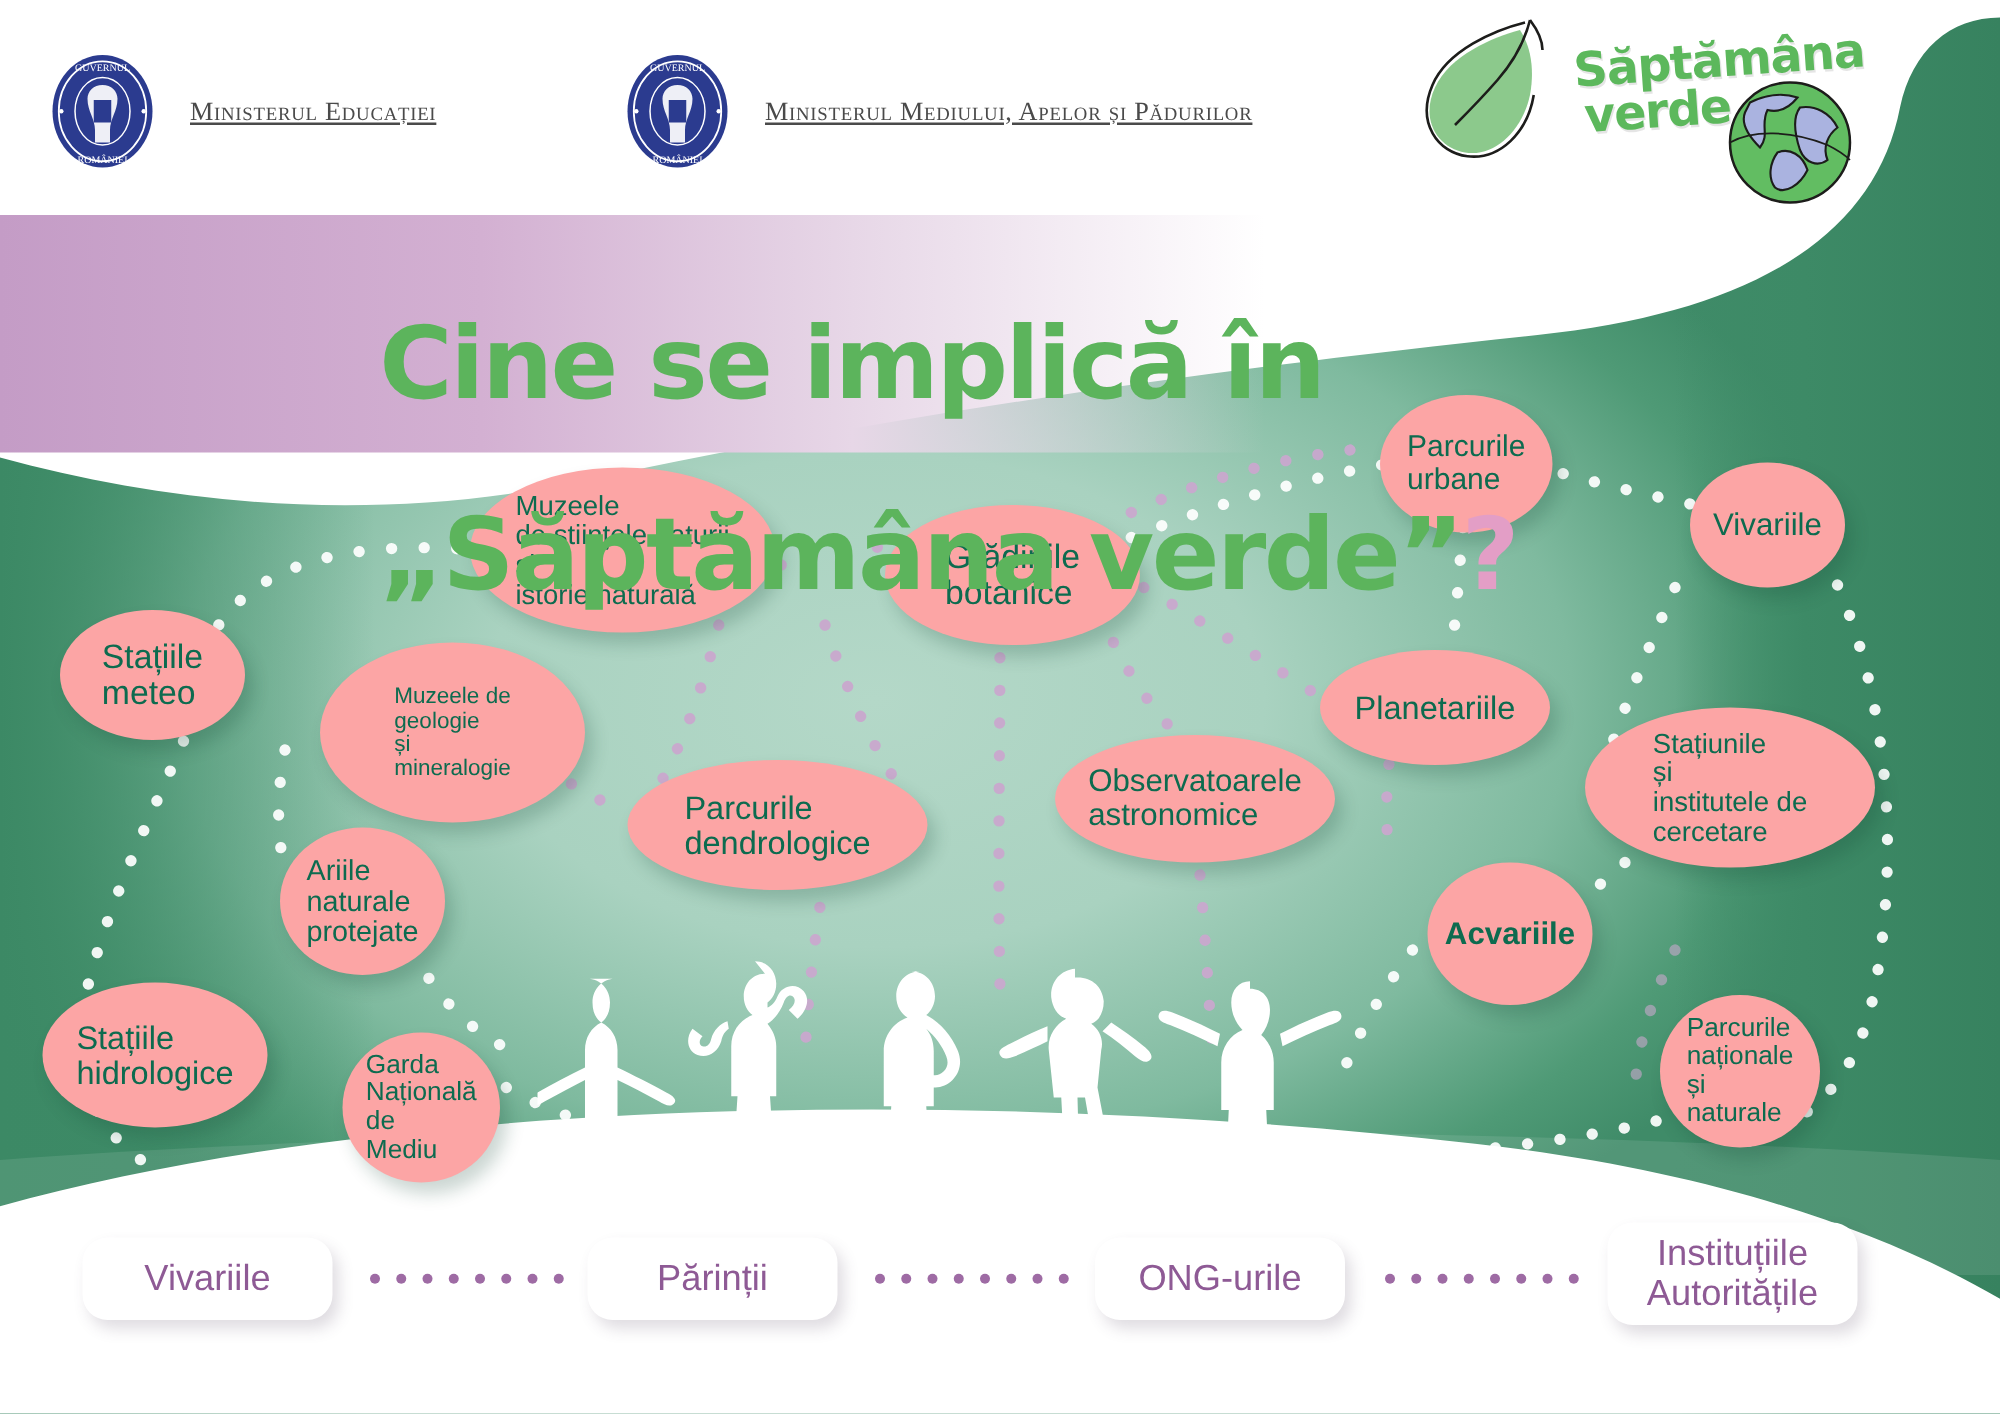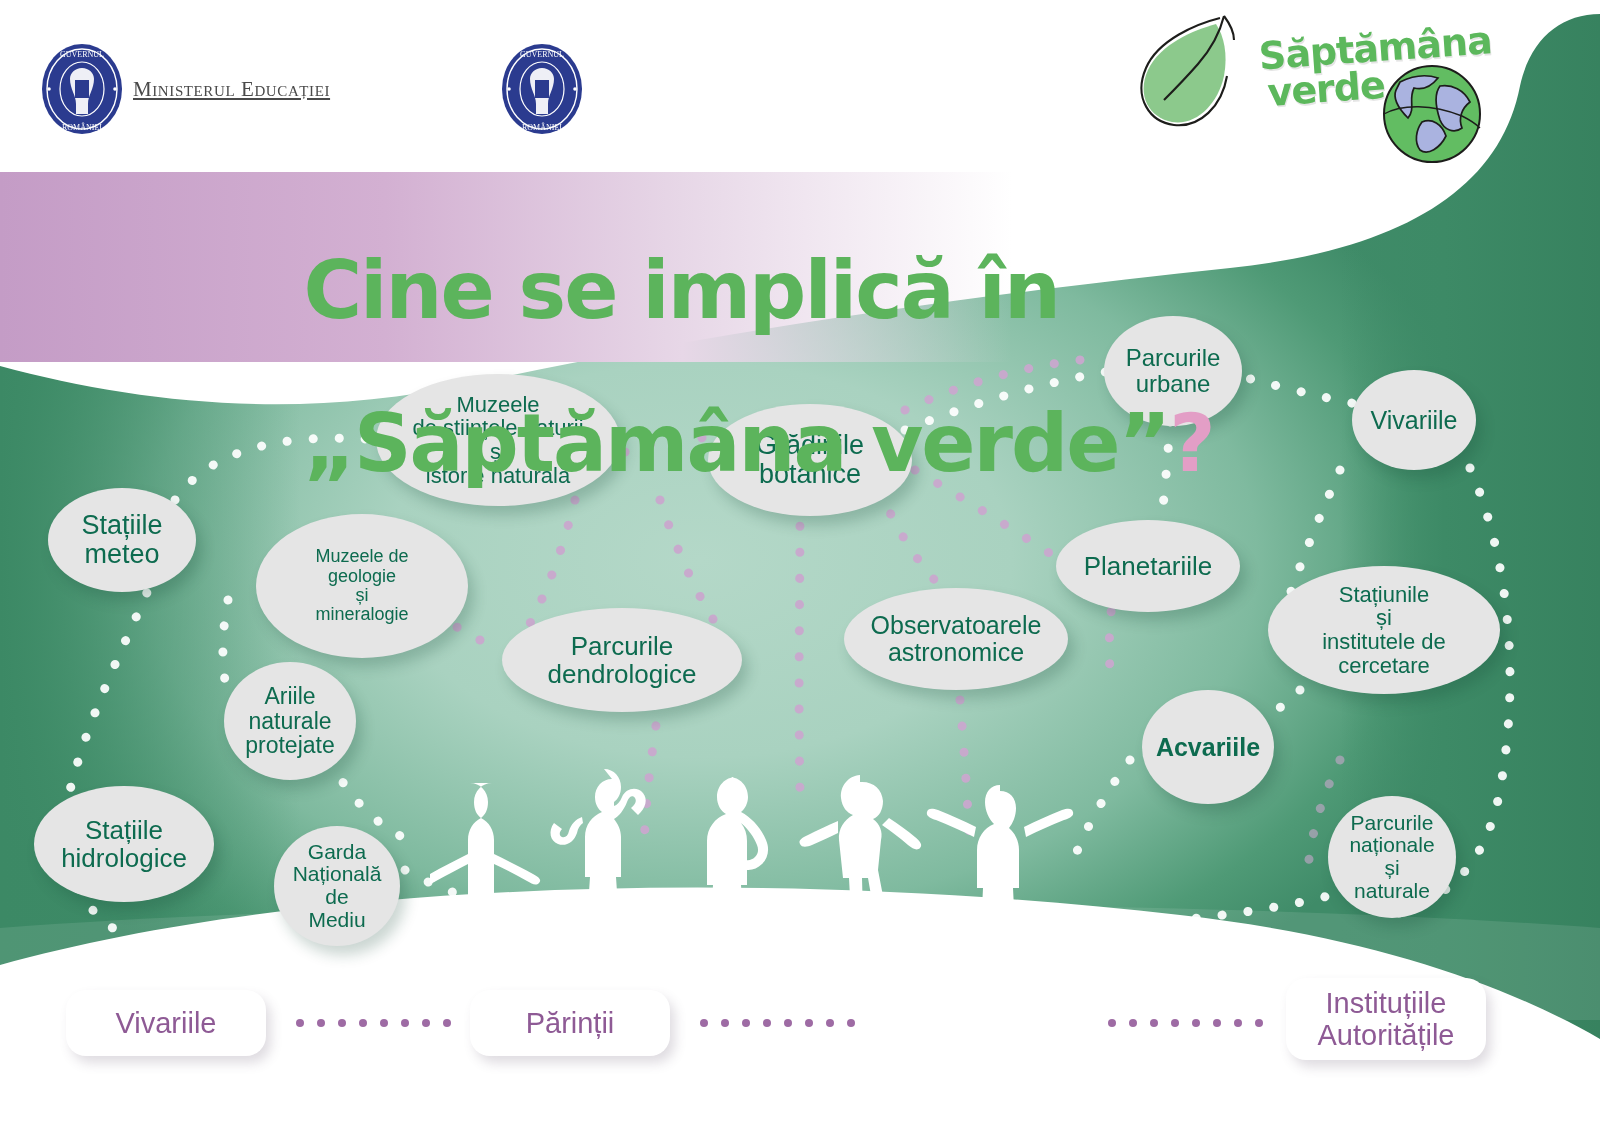--- a/index.html
+++ b/index.html
@@ -25,43 +25,43 @@
 
   
   .kid-band{position:absolute;left:0;top:900px;width:1600px;height:120px;}
 
   
   .title-band{position:absolute;left:0;top:172px;width:1100px;height:190px;
       background:linear-gradient(to right,#c49cc6 0%, #d3b0d2 35%, #e7d7e7 62%, rgba(255,255,255,0) 92%);}
 
   
   .logos{position:absolute;left:0;top:0;width:1100px;height:160px;z-index:7;}
-  .logo-unit{position:absolute;display:flex;align-items:center;gap:9px;}
+  .logo-unit{position:absolute;display:flex;align-items:center;gap:28px;}
   .seal{width:84px;height:94px;flex:none;}
   .ministry-name{font-family:"Liberation Serif", serif;font-size:21px;letter-spacing:.6px;
       color:#4a4a4a;font-variant:small-caps;white-space:nowrap;text-decoration:underline;}
 
   
   .sv-logo{position:absolute;left:1120px;top:8px;width:400px;height:150px;z-index:8;}
   .sv-words{position:absolute;left:140px;top:22px;width:240px;
       font-family:"DejaVu Sans", sans-serif;font-weight:bold;font-size:38px;line-height:.98;
       color:#5cb85c;transform:rotate(-4deg);letter-spacing:-1px;
       text-shadow:1px 2px 0 rgba(0,0,0,.10);}
   .sv-words .l2{display:block;margin-left:6px;}
 
   
   .title{position:absolute;left:200px;top:176px;z-index:9;
       font-family:"DejaVu Sans", sans-serif;font-weight:bold;
       font-size:80px;line-height:.96;color:#5cb45c;letter-spacing:-2px;
       white-space:pre;}
   .title .q{color:#e39ec6;}
 
   
-  .bubble{position:absolute;background:#e5e5e5;border-radius:50%;
-      display:flex;align-items:center;justify-content:center;text-align:center;
+  .bubble{position:absolute;background:#fca5a5;border-radius:50%;
+      display:flex;align-items:center;justify-content:center;text-align:left;
       color:#0d6b4f;font-family:"Liberation Sans", sans-serif;
       box-shadow:6px 9px 14px rgba(20,70,50,.22);
       z-index:5;line-height:1.08;}
   .bubble span{display:block;padding:0 6px;}
 
   
   .pill{position:absolute;background:#ffffff;border-radius:20px;
       display:flex;align-items:center;justify-content:center;text-align:center;
       color:#8e5a95;font-family:"Liberation Sans", sans-serif;font-size:29px;
       line-height:1.12;box-shadow:5px 7px 12px rgba(80,60,90,.18);z-index:9;}
@@ -200,20 +200,21 @@
         <ellipse cx="42" cy="47" rx="22" ry="27" fill="none" stroke="#ffffff" stroke-width="1.2"></ellipse>
         <path d="M42 26 c-7 0 -12 5 -12 11 c0 10 6 16 6 25 l0 10 l12 0 l0 -10 c0 -9 6 -15 6 -25 c0 -6 -5 -11 -12 -11 z" fill="#ffffff" opacity=".92"></path>
         <rect x="35" y="38" width="14" height="18" fill="#2b3b8f"></rect>
         <g fill="#ffffff" font-family="'Liberation Serif',serif" font-size="8" text-anchor="middle">
           <text x="42" y="15">GUVERNUL</text>
           <text x="42" y="88">ROMÂNIEI</text>
         </g>
         <circle cx="9" cy="47" r="1.8" fill="#ffffff"></circle>
         <circle cx="75" cy="47" r="1.8" fill="#ffffff"></circle>
       </svg>
+      <div class="ministry-name">Ministerul Mediului, Apelor și Pădurilor</div>
     </div>
   </div>
 
   <div class="sv-logo">
     <svg width="130" height="140" viewBox="0 0 130 140" style="position:absolute;left:0;top:0;">
       <path d="M96,16 C74,22 40,36 28,62 C16,88 30,110 52,114 C76,118 98,96 104,68 C108,46 104,28 96,16 Z" fill="#8cc98c"></path>
       <path d="M100,10 C76,16 38,32 26,60 C13,90 30,114 54,117 C80,120 102,98 107,68" fill="none" stroke="#1d1d1b" stroke-width="2.1"></path>
       <path d="M104,8 C100,24 92,40 78,56 C64,72 52,84 44,92" fill="none" stroke="#1d1d1b" stroke-width="2.1"></path>
       <path d="M104,8 C110,16 114,24 114,32" fill="none" stroke="#1d1d1b" stroke-width="2.1"></path>
     </svg>
@@ -324,20 +325,23 @@
     <i></i>
       <i></i>
       <i></i>
       <i></i>
       <i></i>
       <i></i>
       <i></i>
       <i></i>
   </div>
 
+  <div class="pill" style="left:876px;top:990px;width:200px;height:66px;">
+    <span>ONG-urile</span>
+    </div>
 
   <div class="dotline" style="left:1108px;top:1019px;">
     <i></i>
       <i></i>
       <i></i>
       <i></i>
       <i></i>
       <i></i>
       <i></i>
       <i></i>

